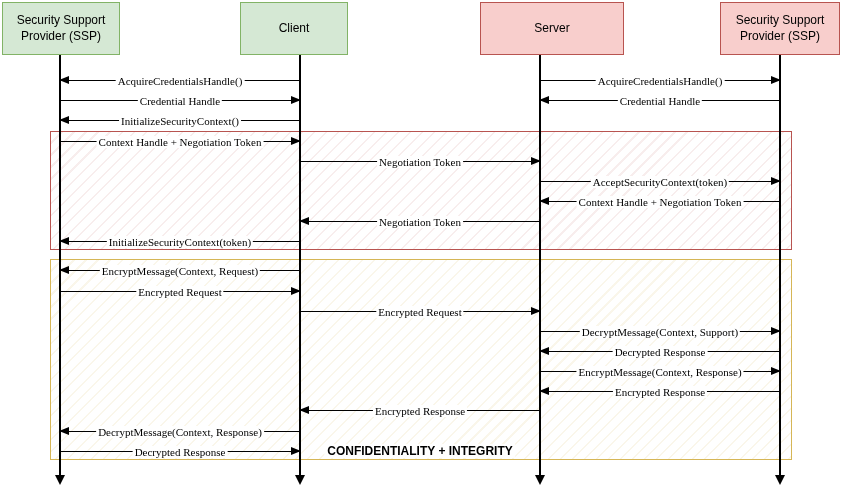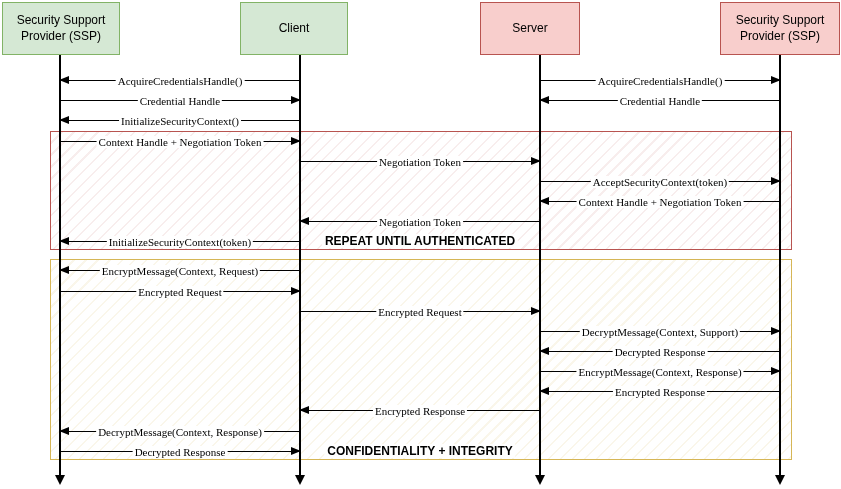--- a/index.html
+++ b/index.html
@@ -36,36 +36,35 @@
     position:absolute; left:50%; top:1px; transform:translate(-50%,-50%);
     font-size:11px; color:#000; white-space:nowrap;
     background:#ffffff; padding:0 2px;font-family:Liberation Serif, serif;
   }
 </style>
 </head>
 <body>
 
 <div class="diagram">
     <div class="region" style="left: 50px; top: 131px; width: 742px; height: 119px; border-color: rgb(184, 84, 80); background: repeating-linear-gradient(135deg, transparent 0px, transparent 7px, rgba(184, 84, 80, 0.1) 7px, rgba(184, 84, 80, 0.1) 8.5px);"></div>
-    <div class="region-label" style="left: 420px; top: 241px;">REPEAT UNTIL AUTHENTICATED</div>
     <div class="region" style="left: 50px; top: 259px; width: 742px; height: 201px; border-color: rgb(214, 182, 86); background: repeating-linear-gradient(135deg, transparent 0px, transparent 7px, rgba(214, 182, 86, 0.12) 7px, rgba(214, 182, 86, 0.12) 8.5px);"></div>
     <div class="region-label" style="left: 420px; top: 451px;">CONFIDENTIALITY + INTEGRITY</div>
     <div class="lifeline" style="left: 59.25px; top: 55px; height: 420px;"></div>
     <div class="lifeline-arrowhead" style="left: 55px; top: 475px;"></div>
     <div class="actor-box" style="left: 2px; width: 118px; background: rgb(213, 232, 212); border-color: rgb(130, 179, 102);">
       <div>Security Support Provider (SSP)</div>
     </div>
     <div class="lifeline" style="left: 299.25px; top: 55px; height: 420px;"></div>
     <div class="lifeline-arrowhead" style="left: 295px; top: 475px;"></div>
     <div class="actor-box" style="left: 240px; width: 108px; background: rgb(213, 232, 212); border-color: rgb(130, 179, 102);">
       <div>Client</div>
     </div>
     <div class="lifeline" style="left: 539.25px; top: 55px; height: 420px;"></div>
     <div class="lifeline-arrowhead" style="left: 535px; top: 475px;"></div>
-    <div class="actor-box" style="left: 480px; width: 100px; background: rgb(248, 206, 204); border-color: rgb(184, 84, 80);">
+    <div class="actor-box" style="left: 480px; width: 144px; background: rgb(248, 206, 204); border-color: rgb(184, 84, 80);">
       <div>Server</div>
     </div>
     <div class="lifeline" style="left: 779.25px; top: 55px; height: 420px;"></div>
     <div class="lifeline-arrowhead" style="left: 775px; top: 475px;"></div>
     <div class="actor-box" style="left: 720px; width: 120px; background: rgb(248, 206, 204); border-color: rgb(184, 84, 80);">
       <div>Security Support Provider (SSP)</div>
     </div>
     <div class="msg" style="left: 60px; top: 80px; width: 240px; height: 0px;">
       <div class="msg-line"></div>
       <div class="msg-head dir-left"></div>

